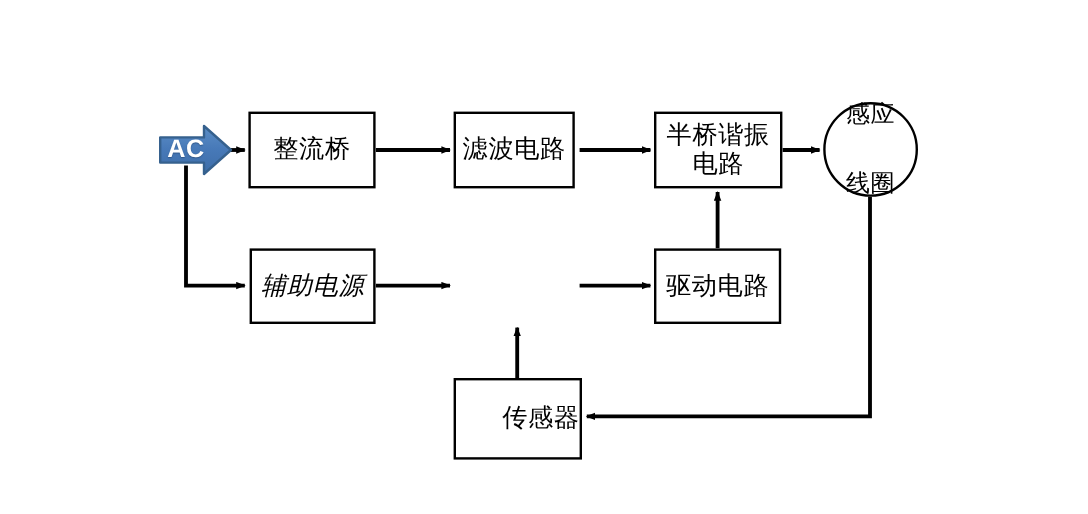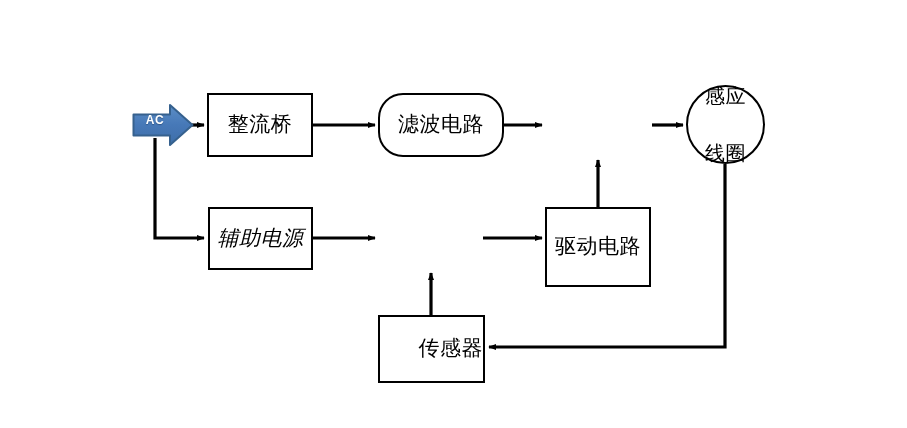--- a/index.html
+++ b/index.html
@@ -63,21 +63,21 @@
     z-index: 4;
   }
   #ac-source .ac-text {
     position: absolute;
     left: 4px;
     top: 10px;
     width: 38px;
     text-align: center;
     color: #ffffff;
     font-family: "Liberation Sans", "DejaVu Sans", sans-serif;
-    font-size: 12px;
+    font-size: 21px;
     font-weight: bold;
     letter-spacing: 0.5px;
     text-shadow: 0 1px 1px rgba(30,60,100,0.55);
     pointer-events: none;
   }
 </style>
 </head>
 <body>
 
 <div id="diagram-root">
@@ -119,36 +119,40 @@
     <svg width="62" height="44" viewBox="0 0 62 44" xmlns="http://www.w3.org/2000/svg">
       <path d="M1.5,11.5 L38,11.5 L38,2 L60.5,22 L38,42 L38,32.5 L1.5,32.5 Z" fill="url(#acGrad)" stroke="#36618e" stroke-width="2" stroke-linejoin="round"></path>
     </svg>
     <span class="ac-text">AC</span>
   </div>
 
   <div class="node box" style="left:207px; top:93px; width:106px; height:64px;">
     <span class="label-line">整流桥</span>
   </div>
 
-  <div class="node box" style="left:378px; top:93px; width:126px; height:64px;border-radius:25px;">
+  <div class="node box" style="left:378px; top:93px; width:101px; height:64px;">
     <span class="label-line">滤波电路</span>
   </div>
 
+  <div class="node box" style="left:545px; top:93px; width:107px; height:64px; flex-direction:column;">
+    <span class="label-line">半桥谐振</span>
+    <span class="label-line">电路</span>
+  </div>
 
   <div class="node circle" style="left:686px; top:85px; width:79px; height:79px; flex-direction:column;gap:34px;">
     <span class="label-line">感应</span>
     <span class="label-line">线圈</span>
   </div>
 
   <div class="node box" style="left:208px; top:207px; width:105px; height:63px;font-style:italic;">
     <span class="label-line">辅助电源</span>
   </div>
 
 
-  <div class="node box" style="left:545px; top:207px; width:106px; height:80px;">
+  <div class="node box" style="left:545px; top:207px; width:106px; height:63px;">
     <span class="label-line">驱动电路</span>
   </div>
 
   <div class="node box" style="left:378px; top:315px; width:107px; height:68px;justify-content:flex-end;">
     <span class="label-line">传感器</span>
   </div>
 
 </div>
 
 </body></html>

